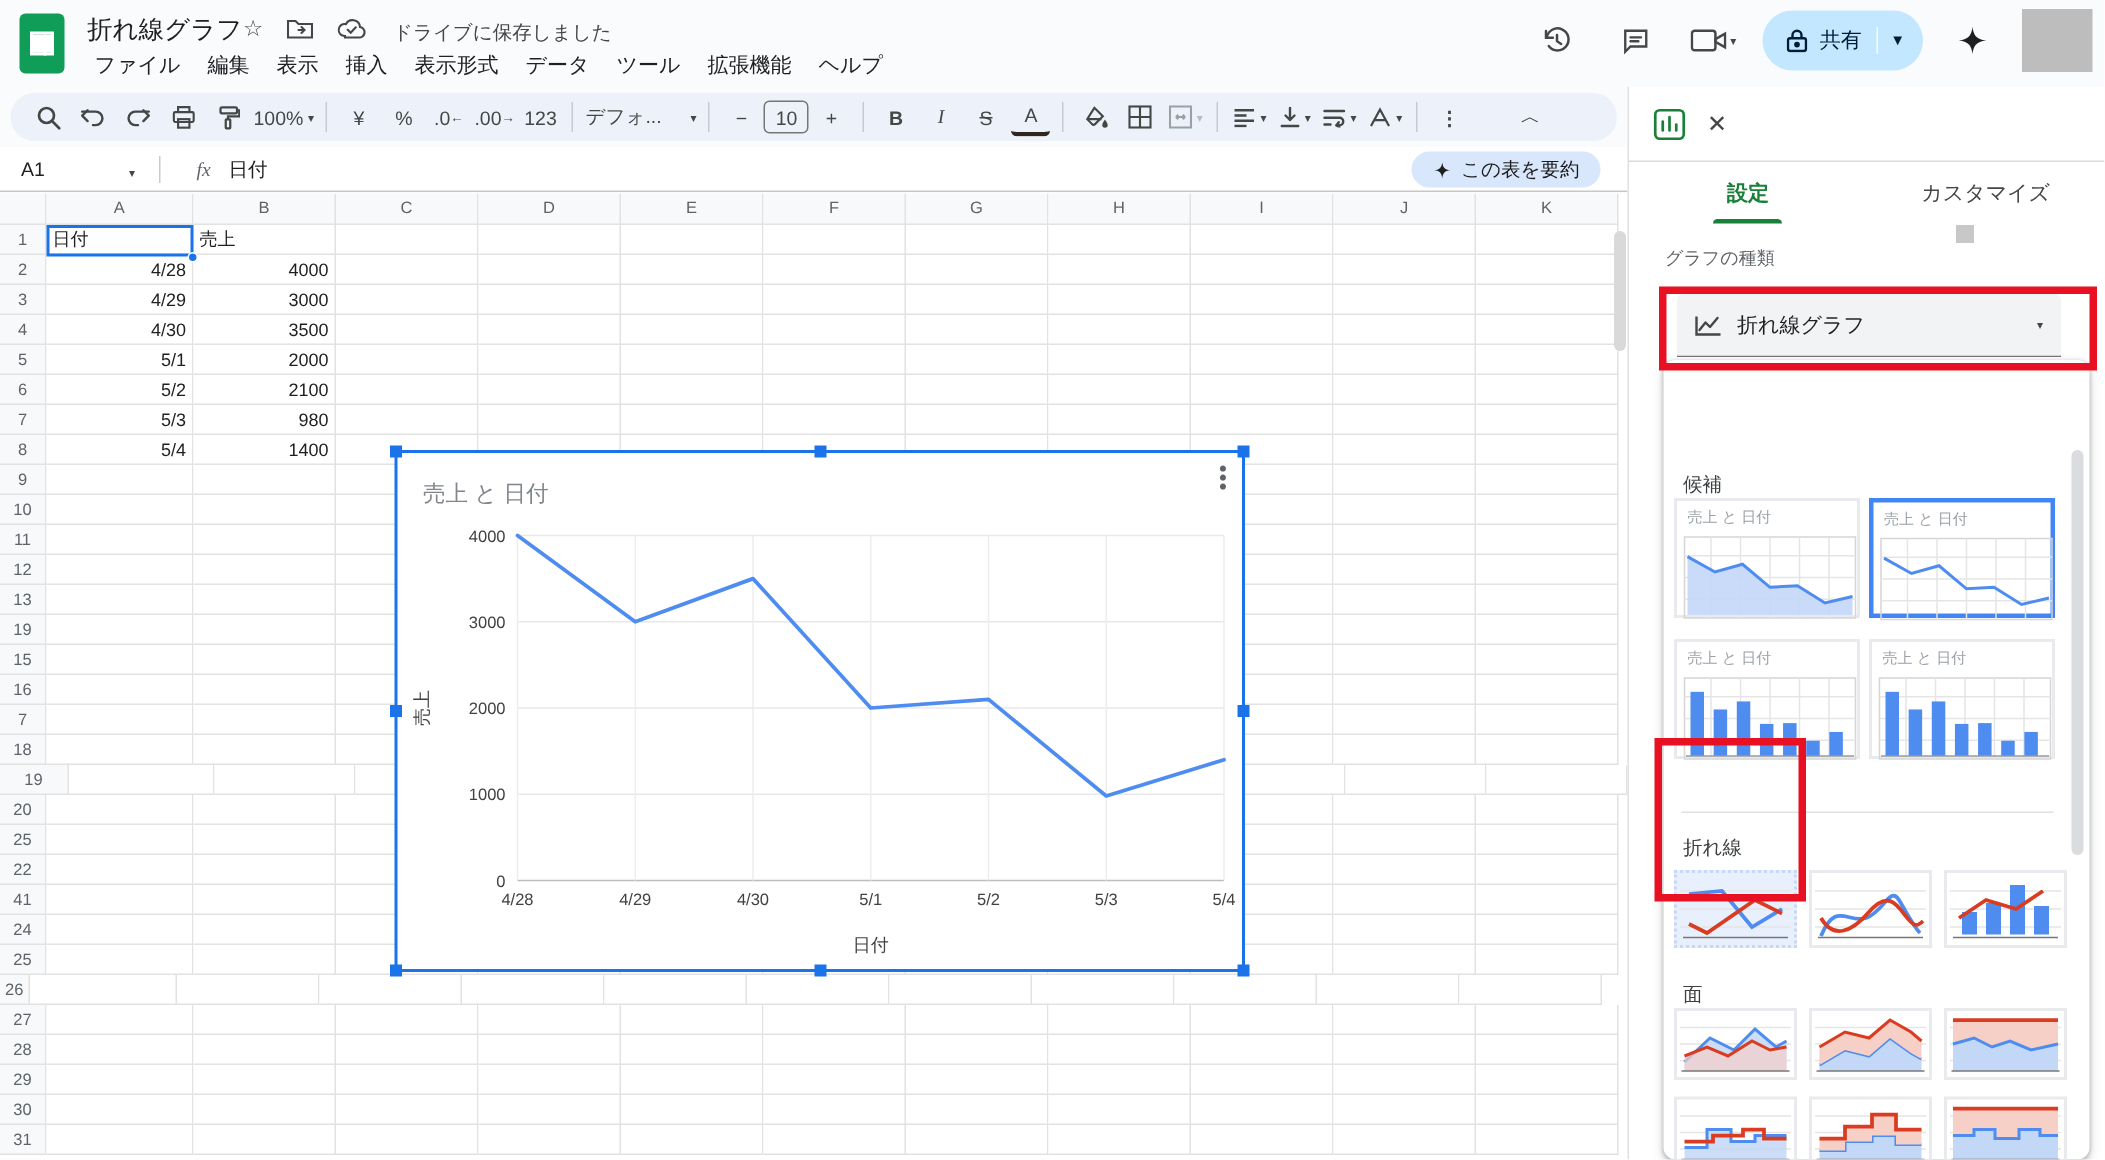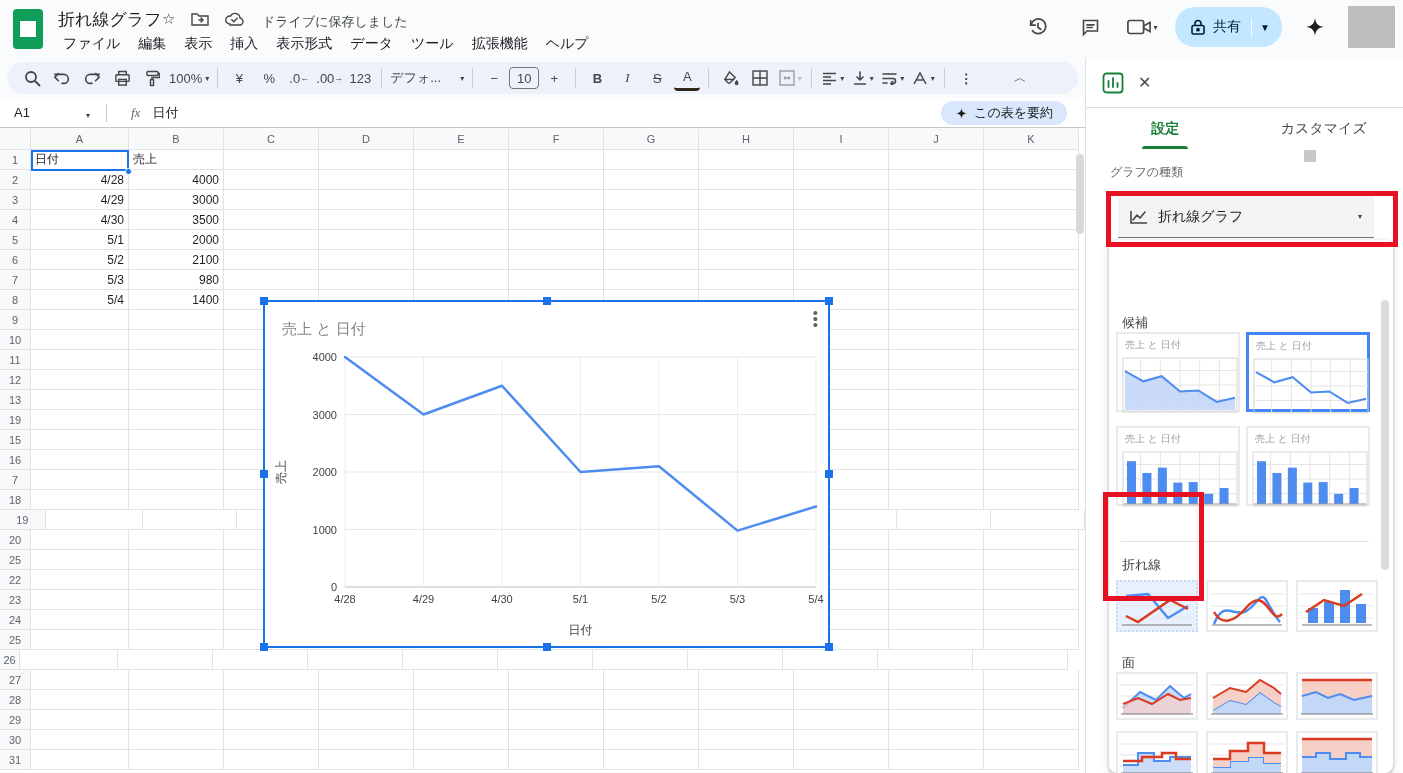--- a/index.html
+++ b/index.html
@@ -630,21 +630,21 @@
         <div class="gcell " style="width:95px;height:20px"></div>
         <div class="gcell " style="width:95px;height:20px"></div>
         <div class="gcell " style="width:95px;height:20px"></div>
         <div class="gcell " style="width:95px;height:20px"></div>
         <div class="gcell " style="width:95px;height:20px"></div>
         <div class="gcell " style="width:95px;height:20px"></div>
         <div class="gcell " style="width:95px;height:20px"></div>
         <div class="gcell " style="width:95px;height:20px"></div>
       </div>
       <div class="grow">
-        <div class="gcell ghead" style="width:31px;height:20px">23</div>
+        <div class="gcell ghead" style="width:31px;height:20px">41</div>
         <div class="gcell " style="width:98px;height:20px"></div>
         <div class="gcell " style="width:95px;height:20px"></div>
         <div class="gcell " style="width:95px;height:20px"></div>
         <div class="gcell " style="width:95px;height:20px"></div>
         <div class="gcell " style="width:95px;height:20px"></div>
         <div class="gcell " style="width:95px;height:20px"></div>
         <div class="gcell " style="width:95px;height:20px"></div>
         <div class="gcell " style="width:95px;height:20px"></div>
         <div class="gcell " style="width:95px;height:20px"></div>
         <div class="gcell " style="width:95px;height:20px"></div>

